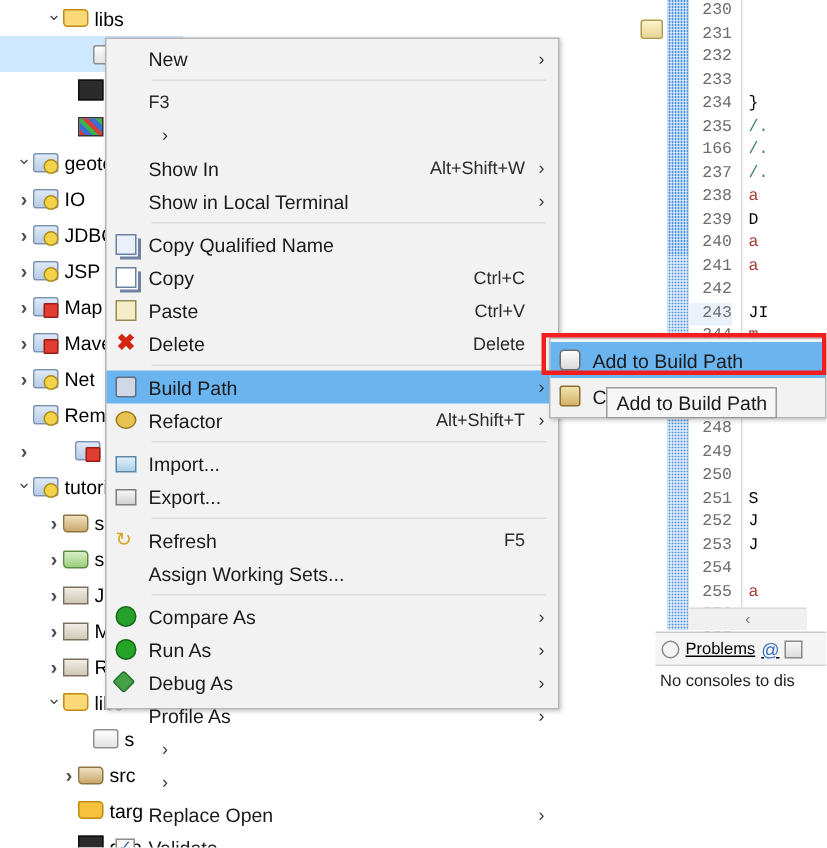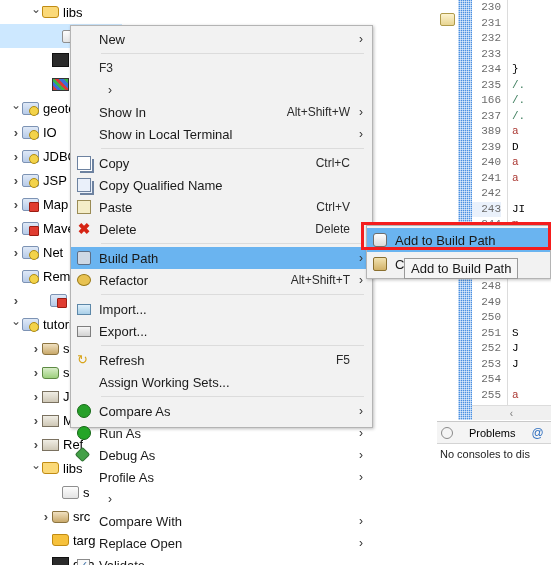--- a/index.html
+++ b/index.html
@@ -65,21 +65,21 @@
   .ic-src.brown {
     background:linear-gradient(#f0e0c0,#c9a96b); border-color:#8c7440;
   }
   .ic-rel {
     background:repeating-linear-gradient(45deg,#d83b3b 0 3px,#3b6fd8 3px 6px,#3bb24a 6px 9px);
     border:1px solid #333; height:13px; margin-top:2px;
   }
 
   
   #editor {
-    position:absolute; left:437px; top:0; width:114px; height:420px;
+    position:absolute; left:424px; top:0; width:114px; height:420px;
     background:#ffffff;
   }
   #gutter-marks {
     position:absolute; left:0; top:0; width:21px; height:420px;
     background:#ffffff; border-right:0px;
   }
   #gutter-marks .mk {
     position:absolute; left:3px; width:15px;height:13px;
     background:linear-gradient(#fdf3cf,#e8d592); border:1px solid #b09b4a;
     border-radius:2px;
@@ -112,32 +112,32 @@
     display:flex; align-items:center; justify-content:center;
     color:#777; font-size:10px;
   }
 
   
   #bottomview {
     position:absolute; left:437px; top:421px; width:114px; height:144px;
     background:#ffffff; border-top:1px solid #c9c9c9;
   }
   #bvtabs {
-    height:22px; display:flex; align-items:center; gap:16px;
+    height:22px; display:flex; align-items:center; gap:4px;
     background:#f4f4f4; padding-left:4px; border-bottom:1px solid #d4d4d4;
-    font-size:11px; white-space:nowrap; overflow:hidden;
+    font-size:11px; white-space:nowrap; overflow:hidden;text-decoration:underline;
   }
   .bvicon { width:12px;height:12px; flex:0 0 12px; }
   .bvicon.prob { border:1.5px solid #8a8a8a; border-radius:50%; }
   .bvicon.at { color:#3070c0; font-size:12px; line-height:12px; text-align:center;}
   #bvbody { padding:4px 3px; font-size:11px; color:#222; white-space:nowrap; }
 
   
   #ctxmenu {
-    position:absolute; left:70px; top:25px; width:303px; height:403px;
+    position:absolute; left:70px; top:25px; width:303px; height:448px;
     background:#f2f2f2; border:1px solid #b4b4b4;
     box-shadow:1px 1px 3px rgba(0,0,0,.25);
     padding:2px 0;
   }
   .mi {
     height:22px; display:flex; align-items:center;
     font-size:13px; color:#1a1a1a; padding:0 6px 0 0; position:relative;
   }
   .mi.hl { background:#6ab4f0; }
   .mi .micon { width:28px; flex:0 0 28px; height:18px; position:relative; }
@@ -371,21 +371,21 @@
   <div id="overview"></div>
   <div id="linenos">
       <div>230</div>
       <div>231</div>
       <div>232</div>
       <div>233</div>
       <div>234</div>
       <div>235</div>
       <div>166</div>
       <div>237</div>
-      <div>389</div>
+      <div>238</div>
       <div>239</div>
       <div>240</div>
       <div>241</div>
       <div>242</div>
       <div class="hl">243</div>
       <div>244</div>
       <div>245</div>
       <div>246</div>
       <div>247</div>
       <div>248</div>
@@ -471,36 +471,36 @@
     </div>
     <div class="mi">
       <span class="micon"></span>
       <span class="mlabel">Show in Local Terminal</span>
       <span class="maccel"></span>
       <span class="marrow">›</span>
     </div>
     <div class="msep"></div>
     <div class="mi">
       <span class="micon">
+        <span class="g g-copyq"></span>
+      </span>
+      <span class="mlabel">Copy Qualified Name</span>
+      <span class="maccel"></span>
+      <span class="marrow"></span>
+    </div>
+    <div class="mi">
+      <span class="micon">
         <span class="g g-copy"></span>
       </span>
       <span class="mlabel">Copy</span>
       <span class="maccel">Ctrl+C</span>
       <span class="marrow"></span>
     </div>
     <div class="mi">
       <span class="micon">
-        <span class="g g-copyq"></span>
-      </span>
-      <span class="mlabel">Copy Qualified Name</span>
-      <span class="maccel"></span>
-      <span class="marrow"></span>
-    </div>
-    <div class="mi">
-      <span class="micon">
         <span class="g g-paste"></span>
       </span>
       <span class="mlabel">Paste</span>
       <span class="maccel">Ctrl+V</span>
       <span class="marrow"></span>
     </div>
     <div class="mi">
       <span class="micon">
         <span class="g g-delete">✖</span>
       </span>
@@ -588,21 +588,20 @@
       <span class="maccel"></span>
       <span class="marrow">›</span>
     </div>
     <div class="mi">
       <span class="micon"></span>
       <span class="maccel"></span>
       <span class="marrow">›</span>
     </div>
     <div class="mi">
       <span class="micon"></span>
-      <span class="mlabel">Compare With</span>
       <span class="maccel"></span>
       <span class="marrow">›</span>
     </div>
     <div class="mi">
       <span class="micon"></span>
       <span class="mlabel">Replace Open</span>
       <span class="maccel"></span>
       <span class="marrow">›</span>
     </div>
     <div class="mi">

